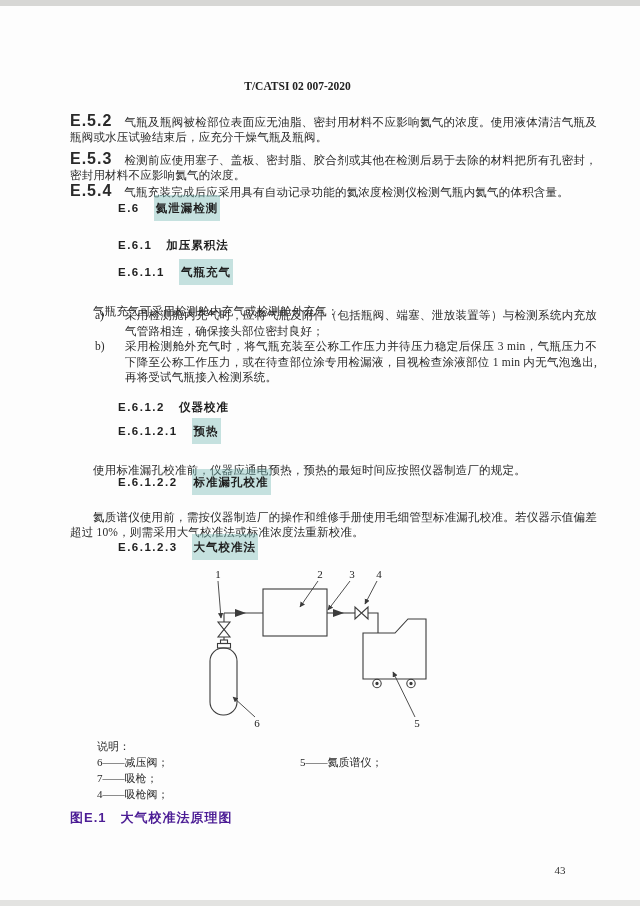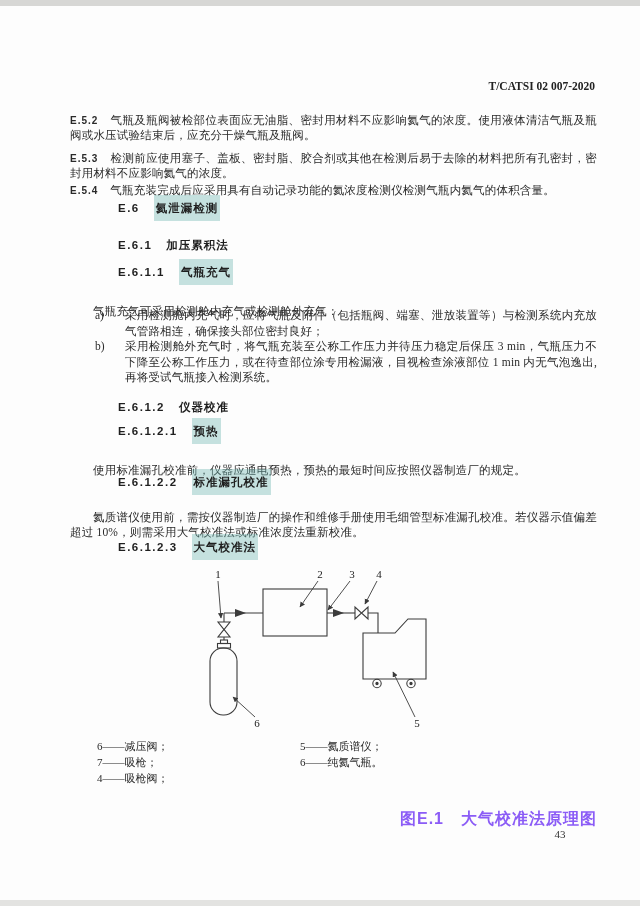--- a/index.html
+++ b/index.html
@@ -9,33 +9,33 @@
     color:#2a2a2a;overflow:hidden;
   }
   .scan-edge{position:absolute;left:0;right:0;background:#d7d7d5;}
   .scan-edge.top{top:0;height:6px;}
   .scan-edge.bottom{bottom:0;height:6px;background:#e3e3e1;}
 
   .abs{position:absolute;}
 
   
   .doc-header{
-    top:80px;left:0;right:45px;text-align:right;
+    top:80px;left:0;right:45px;text-align:center;
     font-weight:bold;font-size:11.5px;color:#222;
     font-family:"Liberation Serif",serif;
   }
 
   
   .para{
     left:70px;width:527px;font-size:11.5px;line-height:15.6px;
     text-align:justify;letter-spacing:.2px;
   }
   .cnum{
     font-family:"Liberation Sans","DejaVu Sans",sans-serif;
-    font-weight:bold;margin-right:12px;letter-spacing:1px;font-size:10px;
+    font-weight:bold;margin-right:12px;letter-spacing:1px;font-size:16px;
   }
   .indent{text-indent:2em;}
 
   
   .heading{
     left:70px;font-family:"Liberation Sans","DejaVu Sans",sans-serif;
     font-weight:bold;font-size:11.5px;color:#1f1f1f;white-space:nowrap;
   }
   .heading .hnum{letter-spacing:1.5px;margin-right:14px;margin-left:48px;}
   .heading .htitle{letter-spacing:1px;}
@@ -53,27 +53,27 @@
   
   .legend{left:97px;top:738px;width:420px;font-size:11px;line-height:16px;color:#2a2a2a;}
   .legend-title{height:16px;}
   .legend-grid{
     display:grid;grid-template-columns:203px 1fr;
     grid-template-rows:repeat(3,16px);grid-auto-flow:column;
   }
 
   
   .fig-caption{
-    top:809px;left:70px;width:527px;text-align:right;
+    top:809px;left:70px;width:527px;text-align:left;
     font-family:"Liberation Sans","DejaVu Sans",sans-serif;
-    font-weight:bold;font-size:16px;letter-spacing:1px;color:#8b5cf6;
+    font-weight:bold;font-size:13px;letter-spacing:1px;color:#4c1d95;
   }
 
   
-  .page-num{top:828px;left:540px;width:40px;text-align:center;font-size:11px;color:#333;}
+  .page-num{top:864px;left:540px;width:40px;text-align:center;font-size:11px;color:#333;}
 </style>
 </head>
 <body>
 
 <div class="scan-edge top"></div>
 <div class="scan-edge bottom"></div>
 
 <div class="abs doc-header">T/CATSI 02 007-2020</div>
 
 <p class="abs para" style="top:101px"><span class="cnum">E.5.2</span><span>气瓶及瓶阀被检部位表面应无油脂、密封用材料不应影响氦气的浓度。使用液体清洁气瓶及瓶阀或水压试验结束后，应充分干燥气瓶及瓶阀。</span></p>
@@ -163,24 +163,24 @@
       <text x="230" y="18">2</text>
       <text x="262" y="18">3</text>
       <text x="289" y="18">4</text>
       <text x="327" y="167">5</text>
       <text x="167" y="167">6</text>
     </g>
   </svg>
 </div>
 
 <div class="abs legend">
+  <div class="legend-title">说明：</div>
   <div class="legend-grid">
     <span>6——减压阀；</span>
     <span>7——吸枪；</span>
     <span>4——吸枪阀；</span>
     <span>5——氦质谱仪；</span>
-    <span>6——纯氦气瓶。</span>
   </div>
 </div>
 
 <div class="abs fig-caption">图E.1　大气校准法原理图</div>
 
 <div class="abs page-num">43</div>
 
 </body></html>

